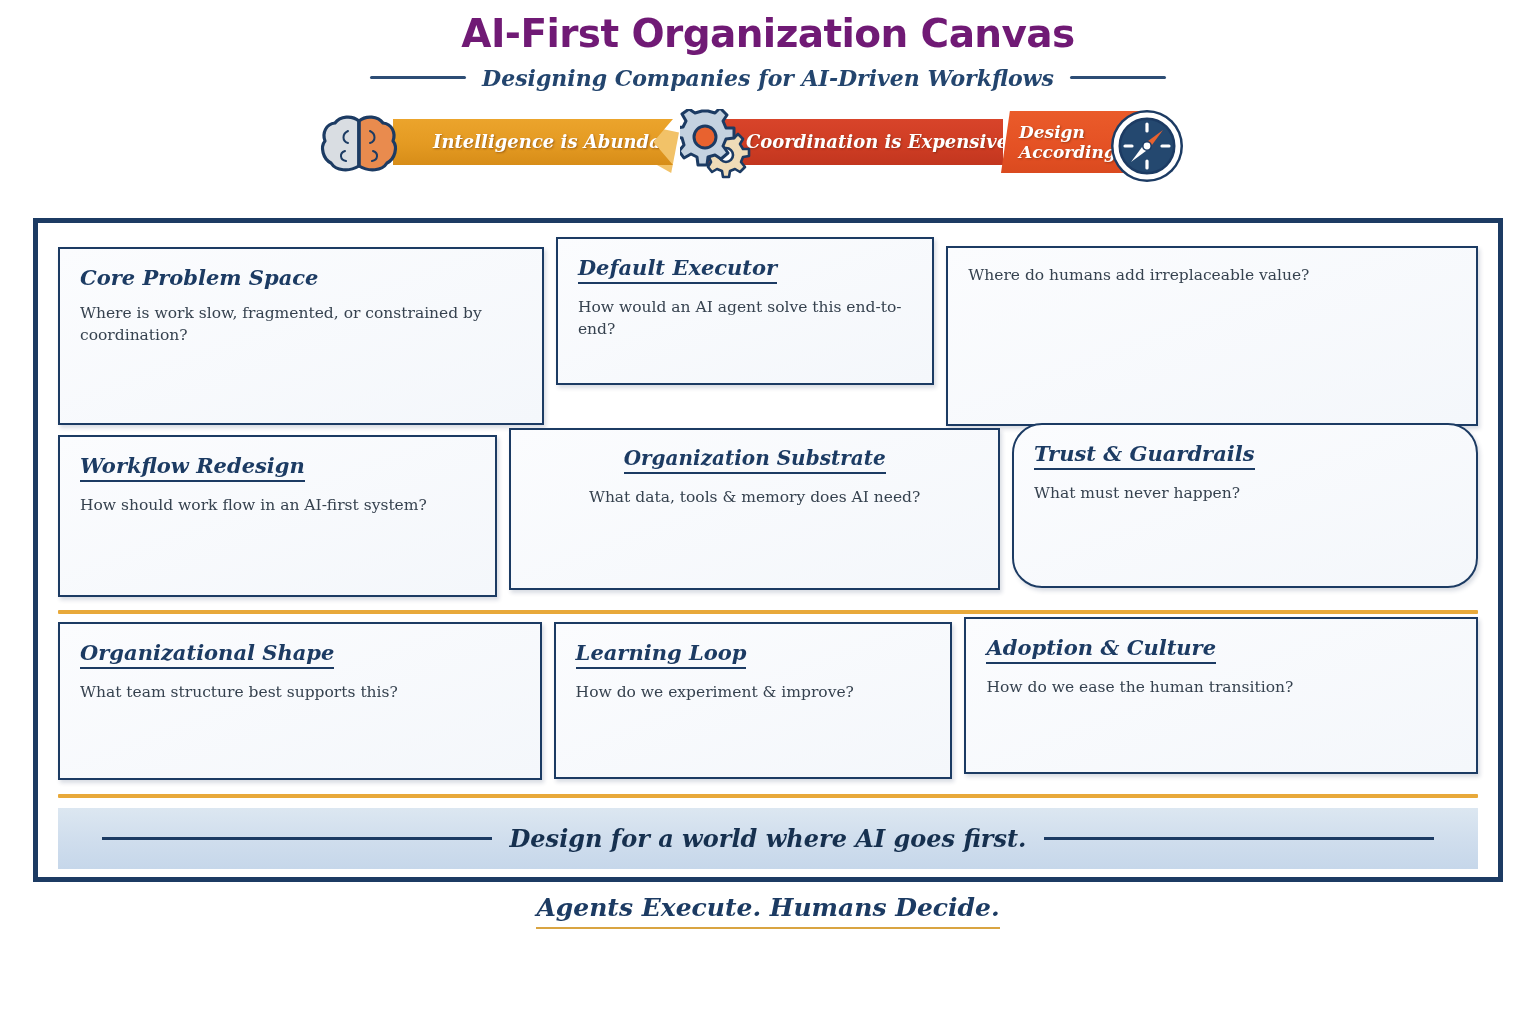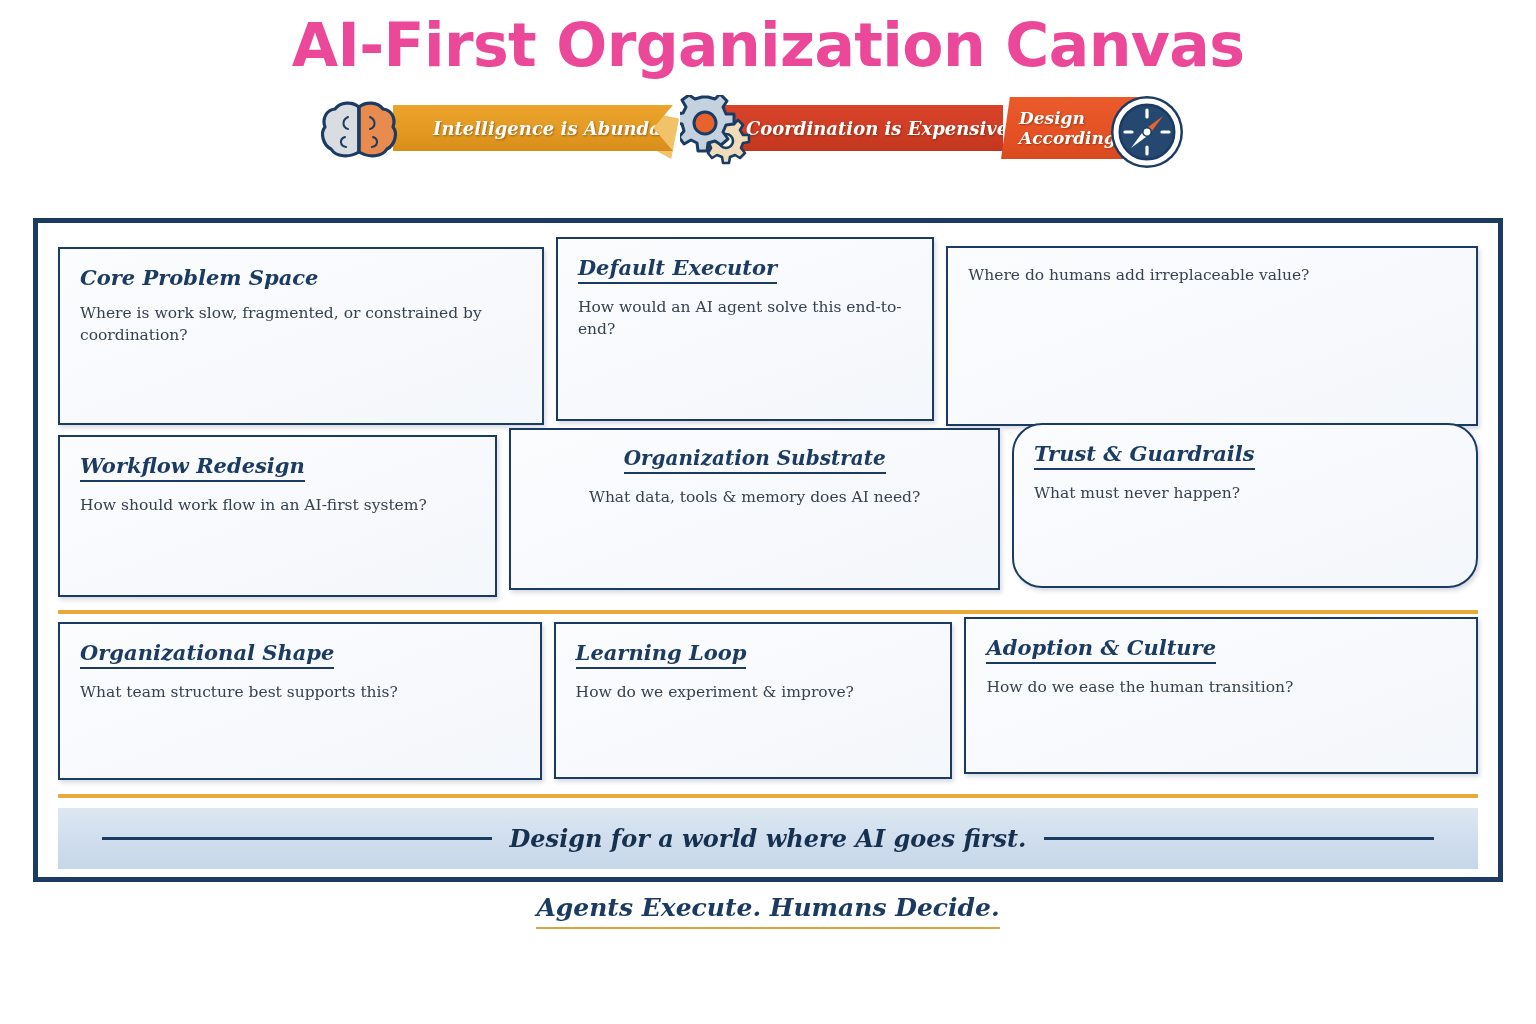--- a/index.html
+++ b/index.html
@@ -8,22 +8,22 @@
     background:#ffffff;
     font-family:"Liberation Sans", sans-serif;
     overflow:hidden;
     position:relative;
   }
 
   
   .header{text-align:center;padding-top:14px;}
   .main-title{
     font-family:"DejaVu Sans", sans-serif;
-    font-size:60px;font-weight:bold;
-    color:#ec4899;letter-spacing:-0.6px;
+    font-size:39px;font-weight:bold;
+    color:#701a75;letter-spacing:-0.6px;
     line-height:1.05;margin:0;
   }
   .subtitle-row{
     display:flex;align-items:center;justify-content:center;
     gap:16px;margin-top:10px;
   }
   .sub-rule{height:3px;width:96px;background:#2d4d75;border-radius:2px;}
   .subtitle{
     font-family:"DejaVu Serif", serif;
     font-style:italic;font-weight:bold;
@@ -123,21 +123,21 @@
   .card-q{
     font-family:"DejaVu Serif", serif;
     font-size:15.5px;color:#36424f;
     line-height:1.45;margin:0;
   }
   .card.center{text-align:center;}
   .card.center .card-title{font-size:20px;}
 
   
   .c-core{width:488px;margin-top:10px;height:178px;}
-  .c-exec{width:380px;height:184px;}
+  .c-exec{width:380px;height:148px;}
   .c-human{width:534px;margin-top:9px;height:180px;}
 
   
   .c-flow{width:443px;height:162px;}
   .c-subst{width:495px;margin-top:-7px;height:162px;}
   .c-trust{width:470px;margin-top:-12px;height:165px;border-radius:30px;}
 
   
   .c-org{width:485px;height:158px;}
   .c-learn{width:400px;height:157px;}
@@ -176,20 +176,25 @@
     display:inline-block;
     border-bottom:2.5px solid #d9a441;
     padding-bottom:5px;
   }
 </style>
 </head>
 <body>
 
 <div class="header">
   <h1 class="main-title">AI-First Organization Canvas</h1>
+  <div class="subtitle-row">
+    <span class="sub-rule"></span>
+    <span class="subtitle">Designing Companies for AI-Driven Workflows</span>
+    <span class="sub-rule"></span>
+  </div>
 </div>
 
 <div class="banner">
 
   <div class="rib-gold-tail"></div>
 
   <div class="ribbon rib-gold">
     <span class="rib-text">Intelligence is Abundant</span>
   </div>
 

